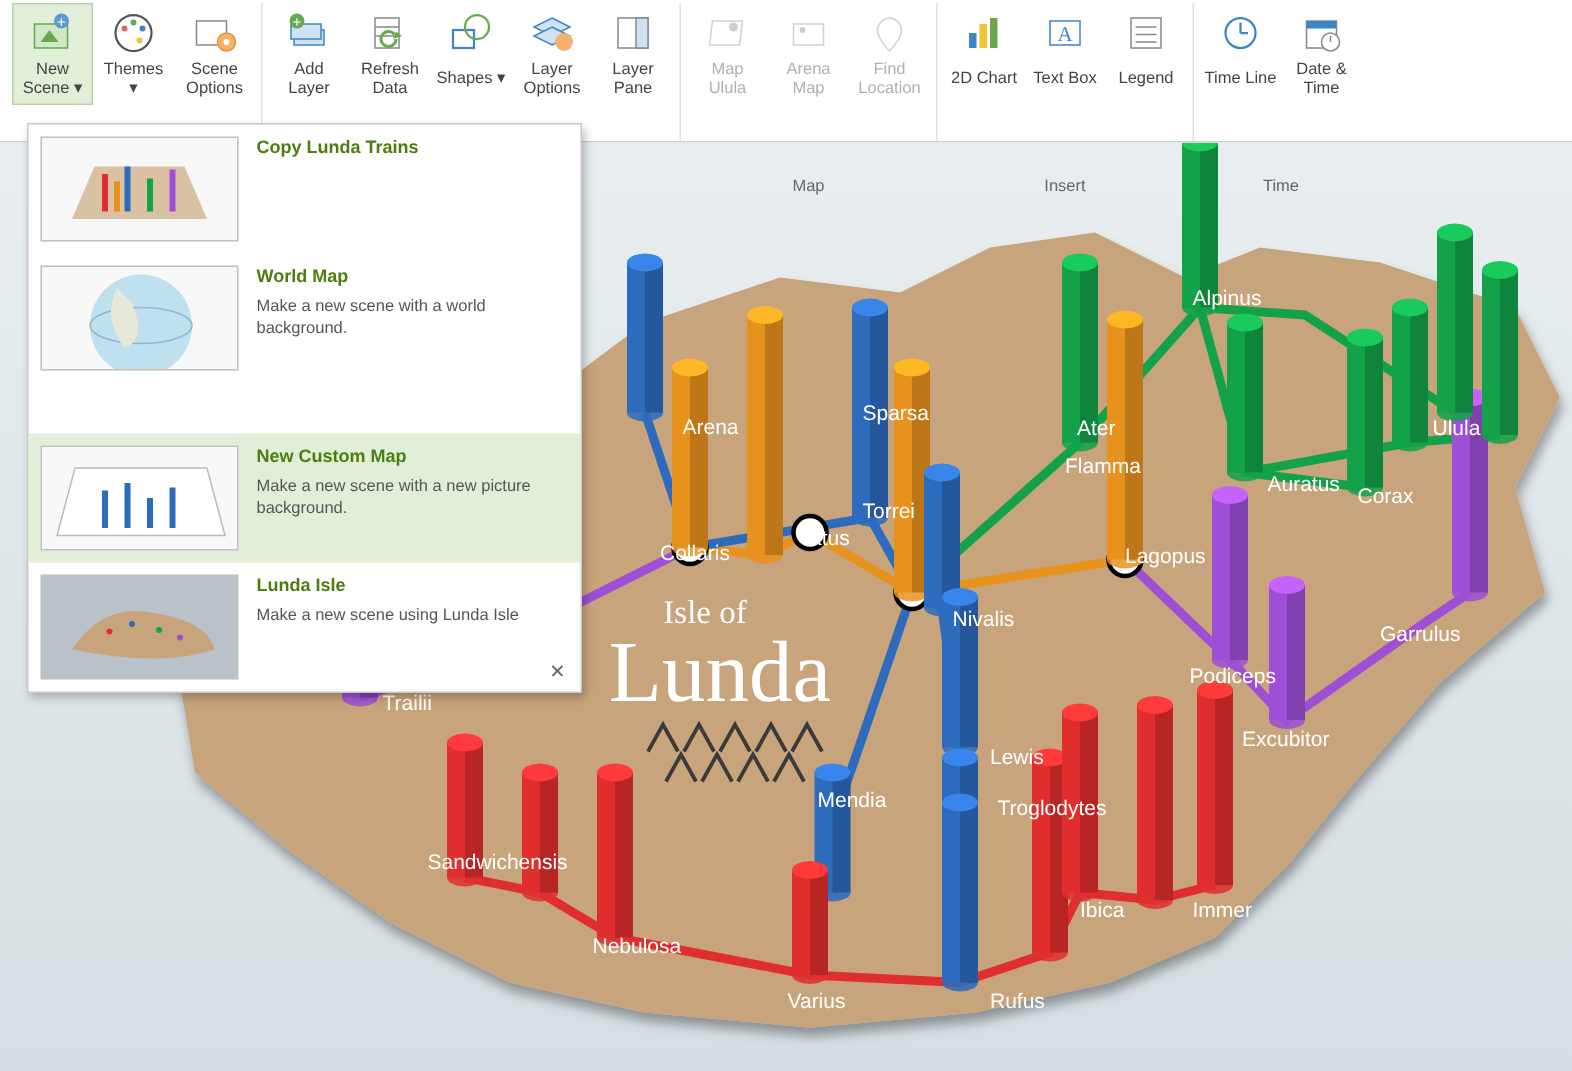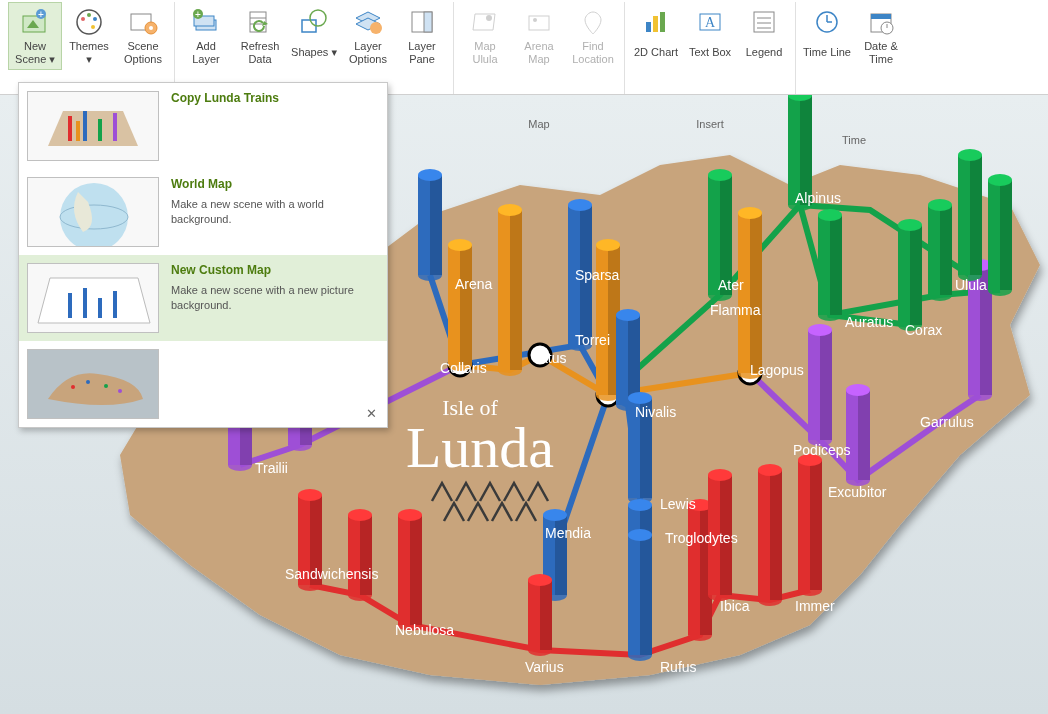--- a/index.html
+++ b/index.html
@@ -1,33 +1,33 @@
 <!DOCTYPE html>
 <html><head>
 <meta charset="utf-8">
 <style>
   * { margin: 0; padding: 0; box-sizing: border-box; }
   body { font-family: "Segoe UI", Arial, sans-serif; font-size: 12px; width: 1048px; height: 714px; overflow: hidden; background: #fff; }
 
   
   .ribbon { display: flex; align-items: stretch; background: #fff; border-bottom: 1px solid #d0d0d0; height: 95px; padding: 2px 4px 0 4px; position: relative; z-index: 5; }
   .ribbon-group { display: flex; flex-direction: column; align-items: center; padding: 0 4px; border-right: 1px solid #e0e0e0; }
-  .ribbon-group:last-child { border-right: none; gap: 16px; }
+  .ribbon-group:last-child { border-right: none; }
   .ribbon-row { display: flex; }
   .ribbon-btn { display: flex; flex-direction: column; align-items: center; justify-content: flex-start; width: 54px; padding: 3px 2px; text-align: center; font-size: 11px; line-height: 1.2; color: #444; cursor: pointer; border: 1px solid transparent; }
   .ribbon-btn.active { background: #e1efd8; border-color: #b8d4a7; }
   .ribbon-btn.disabled { color: #b0b0b0; cursor: default; }
   .ribbon-icon { width: 32px; height: 32px; margin-bottom: 2px; display: flex; align-items: center; justify-content: center; }
   .ribbon-label { min-height: 26px; display: flex; align-items: center; justify-content: center; }
   .group-label { font-size: 11px; color: #666; padding-bottom: 2px; margin-top: 48px; }
 
   
   .dropdown { position: absolute; top: 82px; left: 18px; width: 370px; background: #fff; border: 1px solid #c8c8c8; box-shadow: 2px 3px 6px rgba(0,0,0,0.25); z-index: 20; }
   .dd-item { display: flex; padding: 8px; border-bottom: 0; cursor: pointer; position: relative; }
-  .dd-item.selected { background: #e1efd8; }
+  .dd-item.selected { background: #e1efd8; margin-top: 34px; }
   .dd-thumb { width: 132px; height: 70px; border: 1px solid #c0c0c0; flex-shrink: 0; margin-right: 12px; background: #f8f8f8; display:flex; align-items:center; justify-content:center; overflow:hidden; }
   .dd-text { flex: 1; }
   .dd-title { font-weight: 600; color: #4d7c0f; font-size: 12px; margin-bottom: 6px; }
   .dd-desc { font-size: 11px; color: #555; line-height: 1.35; }
   .dd-close { position:absolute; right:10px; bottom:6px; font-size:13px; color:#666; cursor:pointer; }
 
   
   .map-canvas { position: absolute; top: 95px; left: 0; right: 0; bottom: 0; background: linear-gradient(180deg,#e8eef0 0%, #d5dee2 100%); overflow: hidden; }
   .map-canvas svg { width: 100%; height: 100%; }
 
@@ -550,15 +550,19 @@
     <div class="dd-thumb">
       <svg width="132" height="70">
           <rect width="132" height="70" fill="#b8c2c8"></rect>
           <path d="M20 50 Q40 20 70 25 Q110 30 115 50 Q80 62 20 50 Z" fill="#c8a47c"></path>
           <circle cx="45" cy="38" r="2" fill="#e02e2e"></circle>
           <circle cx="60" cy="33" r="2" fill="#2d6bbd"></circle>
           <circle cx="78" cy="37" r="2" fill="#13a24a"></circle>
           <circle cx="92" cy="42" r="2" fill="#9e4fd6"></circle>
         </svg>
     </div>
+    <div class="dd-text">
+      <div class="dd-title">Lunda Isle</div>
+      <div class="dd-desc">Make a new scene using Lunda Isle</div>
+    </div>
     <div class="dd-close">✕</div>
   </div>
 </div>
 
 </body></html>

